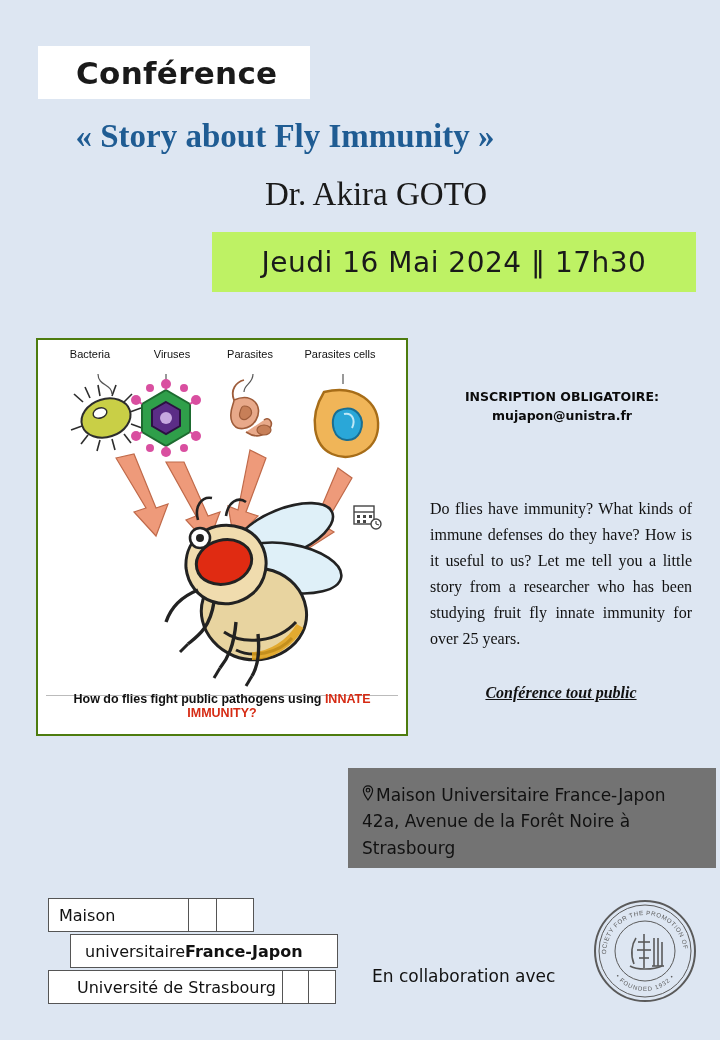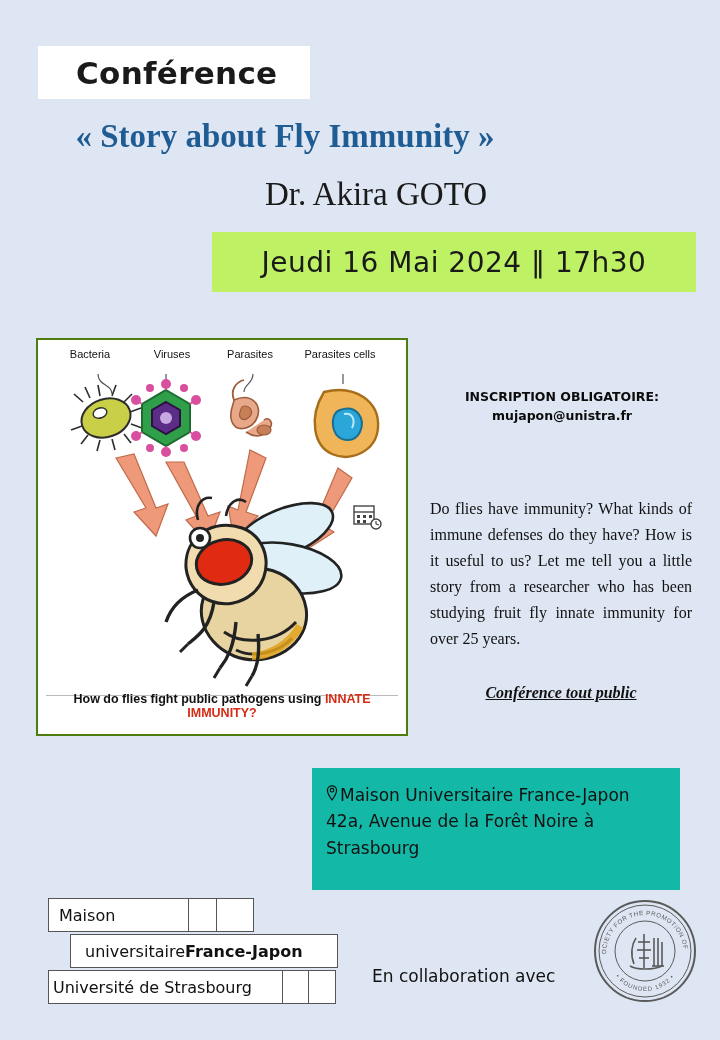--- a/index.html
+++ b/index.html
@@ -158,25 +158,25 @@
     font-family: "Liberation Serif", serif;
     font-weight: bold;
     font-style: italic;
     font-size: 16px;
     color: #111;
     text-decoration: underline;
   }
 
   .address-banner {
     position: absolute;
-    left: 312px;
+    left: 348px;
     top: 768px;
     width: 368px;
-    height: 122px;
-    background: #14b8a6;
+    height: 100px;
+    background: #737373;
     box-sizing: border-box;
     padding: 14px 12px 0 14px;
   }
   .address-banner .line {
     font-family: "DejaVu Sans", sans-serif;
     font-size: 17px;
     color: #111;
     line-height: 1.55;
   }
   .pin-icon { display: inline-block; margin-right: 2px; }
@@ -197,21 +197,21 @@
     display: flex;
     align-items: center;
     font-family: "DejaVu Sans", sans-serif;
     font-size: 16px;
     color: #111;
   }
   .mufj .r1 { left: 0;  top: 0;  width: 158px; height: 34px; padding-left: 10px; }
   .mufj .r1b{ left: 140px; top: 0; width: 30px; height: 34px; }
   .mufj .r1c{ left: 168px; top: 0; width: 38px; height: 34px; }
   .mufj .r2 { left: 22px; top: 36px; width: 268px; height: 34px; padding-left: 14px; }
-  .mufj .r3 { left: 0;  top: 72px; width: 240px; height: 34px; padding-left: 4px; }
+  .mufj .r3 { left: 0;  top: 72px; width: 240px; height: 34px; padding-left: 28px; }
   .mufj .r3b{ left: 234px; top: 72px; width: 28px; height: 34px; }
   .mufj .r3c{ left: 260px; top: 72px; width: 28px; height: 34px; }
   .mufj b { font-weight: bold; }
 
   .collab {
     position: absolute;
     left: 372px;
     top: 966px;
     font-family: "DejaVu Sans", sans-serif;
     font-size: 17px;

